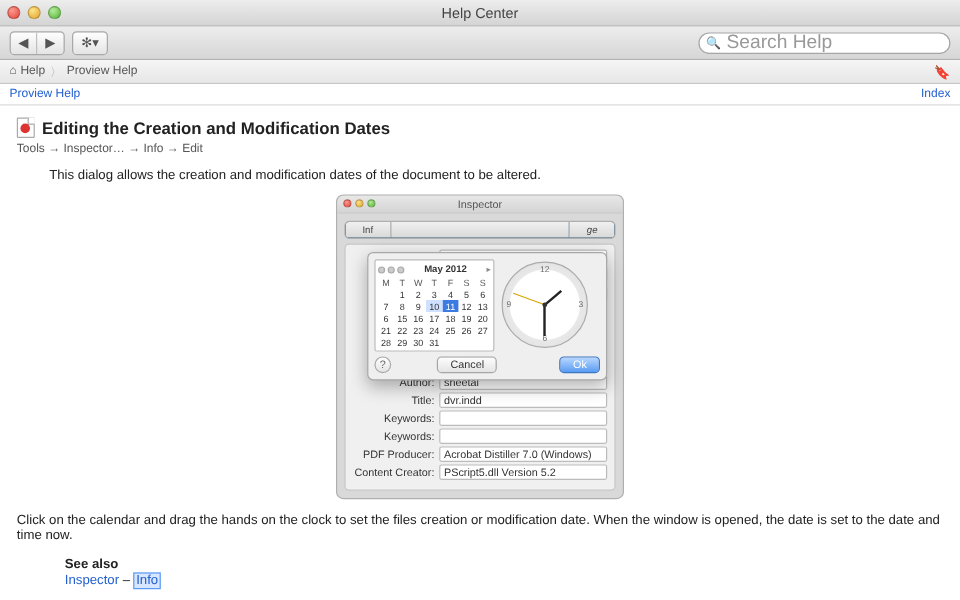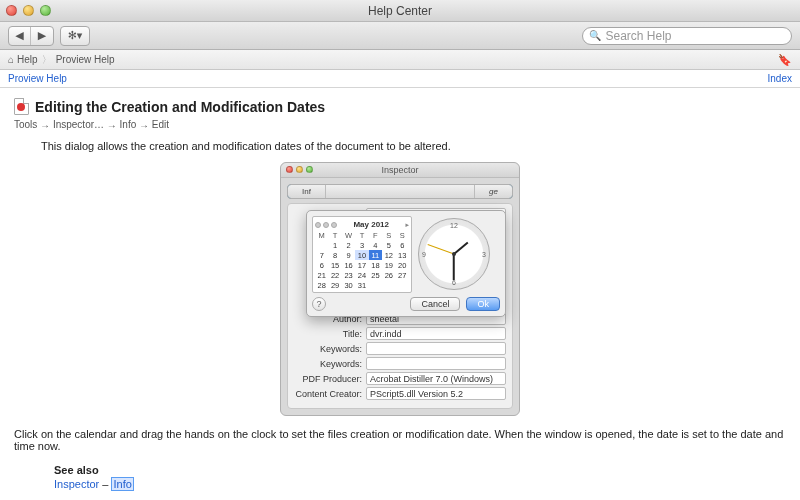--- a/index.html
+++ b/index.html
@@ -68,21 +68,21 @@
     border: 1px solid #a5a5a5;
     border-radius: 9px;
     background: #fff;
     display: flex; align-items: center;
     padding: 0 6px;
     font-size: 10px; color: #888;
     gap: 4px;
   }
   .search input {
     border: none; outline: none;
-    font-size: 12px; width: 100%;
+    font-size: 16px; width: 100%;
     color: #333;
     background: transparent;
   }
   .search input::placeholder{ color:#999; }
 
   
   .breadcrumb {
     height: 20px;
     background: linear-gradient(#f5f5f5, #e7e7e7);
     border-bottom: 1px solid #c7c7c7;
@@ -243,21 +243,21 @@
 
   .dp-btns { display:flex; gap:6px; justify-content:flex-end; align-items:center; }
   .helpbtn { width:14px; height:14px; border-radius:50%; border:1px solid #aaa; background:linear-gradient(#fff,#e4e4e4); font-size:9px; display:flex; align-items:center; justify-content:center; color:#666; margin-right:auto;}
   .btn {
     padding: 1px 10px; font-size: 9px;
     background: linear-gradient(#fdfdfd,#e4e4e4);
     border: 1px solid #a6a6a6; border-radius: 4px; color:#333;
   }
   .btn.default {
     background: linear-gradient(#b9d7ff,#5a9cf2);
-    border-color: #3f76c4; color: #fff;
+    border-color: #3f76c4; color: #fff; margin-left: 46px;
   }
 
   .hidden-rows {
     position: relative;
     margin-bottom: 4px;
     min-height: 100px;
   }
   .hidden-rows .row .lbl { color:#999; }
   .hidden-rows .row .val { color:#999; }
   .edit-btn-ghost {

